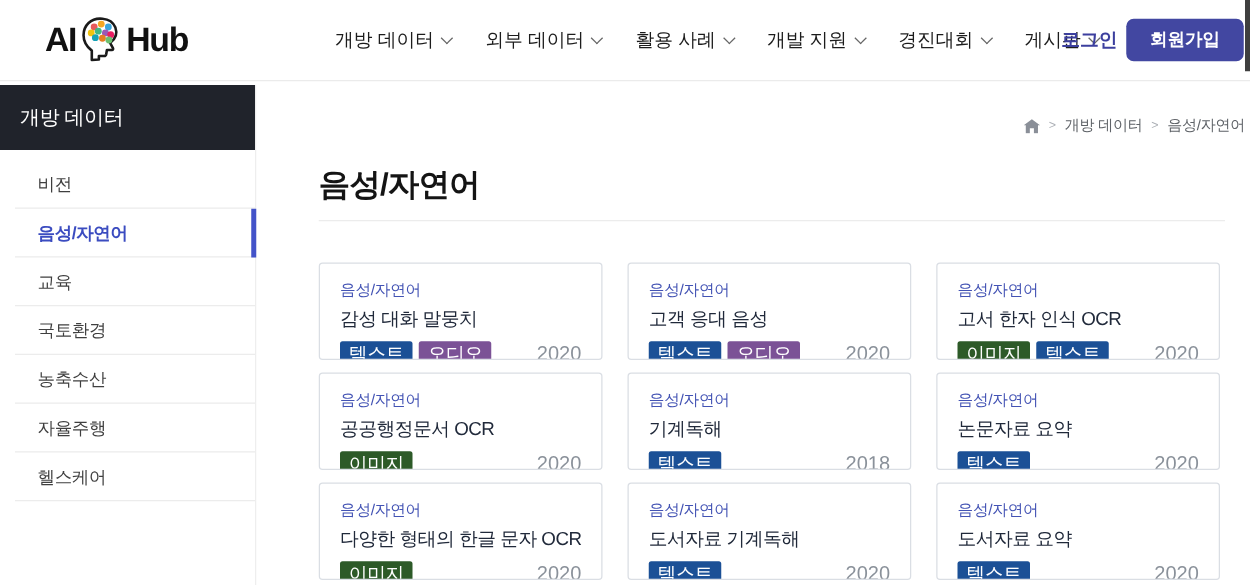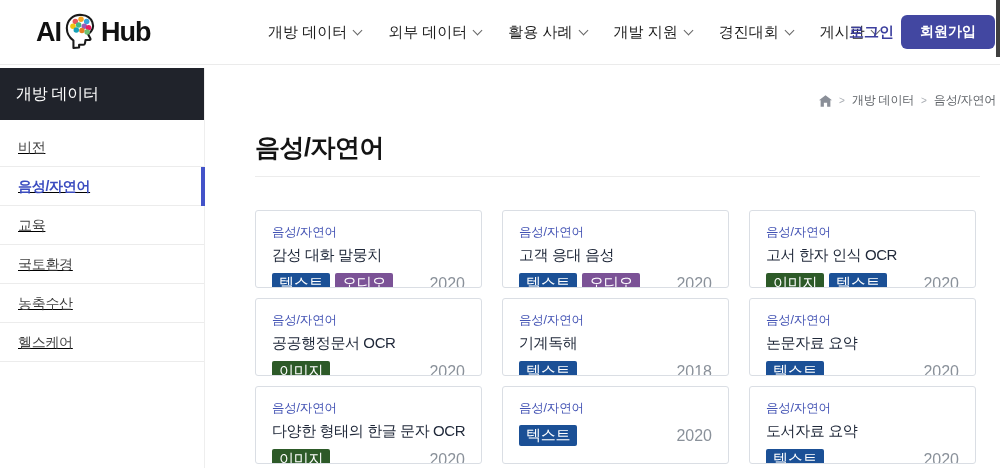--- a/index.html
+++ b/index.html
@@ -14,21 +14,21 @@
   .logo-txt{font-size:27px;font-weight:700;color:#111;letter-spacing:-1px;text-align:right;}
   .main-nav{position:absolute;left:268px;top:0;height:64px;display:flex;align-items:center;gap:27px;}
   .nav-item{display:flex;align-items:center;font-size:15px;font-weight:500;color:#1c1c1c;cursor:pointer;white-space:nowrap;}
   .chev{display:inline-block;width:6px;height:6px;border-right:1.6px solid #666;border-bottom:1.6px solid #666;transform:rotate(45deg);margin-left:7px;margin-top:-3px;}
   .auth{position:absolute;right:5px;top:0;height:64px;display:flex;align-items:center;gap:7px;}
   .login-link{font-size:15px;font-weight:700;color:#3c3f9e;cursor:pointer;}
   .signup-button{background:#4247a1;color:#fff;font-size:14px;font-weight:700;border:none;border-radius:6px;padding:8px 19px;cursor:pointer;font-family:"Liberation Sans",sans-serif;}
   
   .sidebar{position:absolute;left:0;top:68px;width:205px;bottom:0;background:#fff;border-right:1px solid #eeeeee;box-sizing:border-box;}
   .side-title{height:52px;background:#20232b;color:#fff;font-size:16px;font-weight:500;display:flex;align-items:center;padding-left:16px;letter-spacing:-0.3px;}
-  .side-menu{margin:8px 0 0 0;padding:0;list-style:none;text-decoration:underline;}
+  .side-menu{margin:8px 0 0 12px;padding:0;list-style:none;}
   .side-item{position:relative;height:38px;line-height:38px;padding-left:18px;font-size:14px;color:#3f3f3f;border-bottom:1px solid #ececec;cursor:pointer;letter-spacing:-0.3px;}
   .side-item.active{color:#3b4cc0;font-weight:700;}
   .active-bar{position:absolute;right:-1px;top:0;bottom:-1px;width:4px;background:#4353c9;}
   
   .breadcrumb{position:absolute;top:92px;right:4px;display:flex;align-items:center;gap:7px;font-size:12px;color:#5f6368;}
   .crumb-sep{color:#a9adb3;font-size:10px;}
   .crumb-item{cursor:pointer;letter-spacing:-0.2px;}
   .page-title{position:absolute;left:255px;top:131px;font-size:25px;font-weight:700;color:#141414;letter-spacing:-0.5px;margin:0;}
   .title-divider{position:absolute;left:255px;right:20px;top:176px;height:1px;background:#ececec;}
   .card-grid{position:absolute;left:255px;top:210px;width:721px;display:grid;grid-template-columns:repeat(3,227px);column-gap:20px;row-gap:10px;grid-auto-rows:78px;}
@@ -99,20 +99,21 @@
 </header>
 
 <aside class="sidebar">
   <div class="side-title">개방 데이터</div>
   <ul class="side-menu" id="side-menu">
       <li class="side-item"><span>비전</span></li>
       <li class="side-item active"><span>음성/자연어</span><span class="active-bar"></span></li>
       <li class="side-item"><span>교육</span></li>
       <li class="side-item"><span>국토환경</span></li>
       <li class="side-item"><span>농축수산</span></li>
+      <li class="side-item"><span>자율주행</span></li>
       <li class="side-item"><span>헬스케어</span></li>
     </ul>
 </aside>
 
 <main>
   <div class="breadcrumb" id="breadcrumb">
       <span style="display: flex;">
         <svg width="13" height="12" viewBox="0 0 16 14">
           <path d="M8 0 L0 6 H2 V14 H6 V9 H10 V14 H14 V6 H16 Z" fill="#8a8f98"></path>
         </svg>
@@ -179,20 +180,21 @@
       <div class="card">
         <div class="card-cat">음성/자연어</div>
         <div class="card-ttl">다양한 형태의 한글 문자 OCR</div>
         <div class="card-meta">
           <span class="tag" style="background: rgb(45, 90, 40);">이미지</span>
           <span class="year">2020</span>
         </div>
       </div>
       <div class="card">
         <div class="card-cat">음성/자연어</div>
+        <div class="card-ttl">도서자료 기계독해</div>
         <div class="card-meta">
           <span class="tag" style="background: rgb(27, 80, 150);">텍스트</span>
           <span class="year">2020</span>
         </div>
       </div>
       <div class="card">
         <div class="card-cat">음성/자연어</div>
         <div class="card-ttl">도서자료 요약</div>
         <div class="card-meta">
           <span class="tag" style="background: rgb(27, 80, 150);">텍스트</span>

